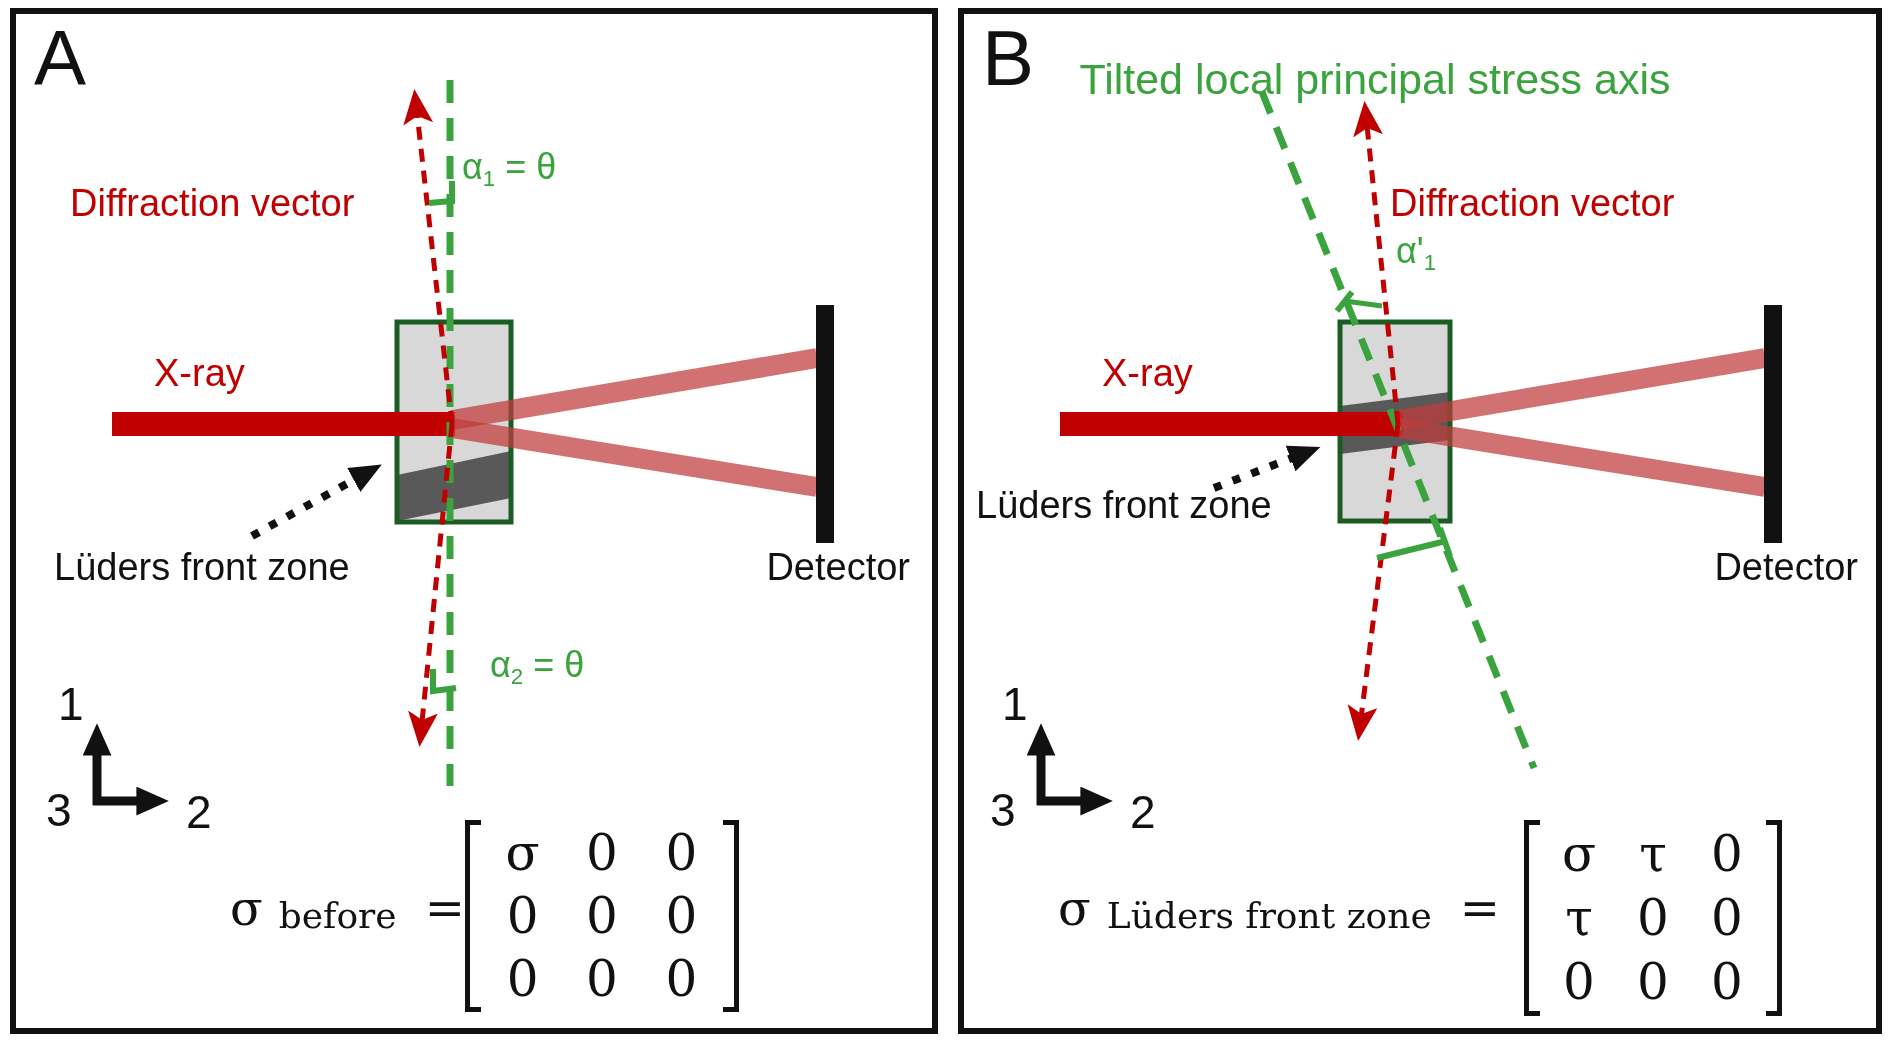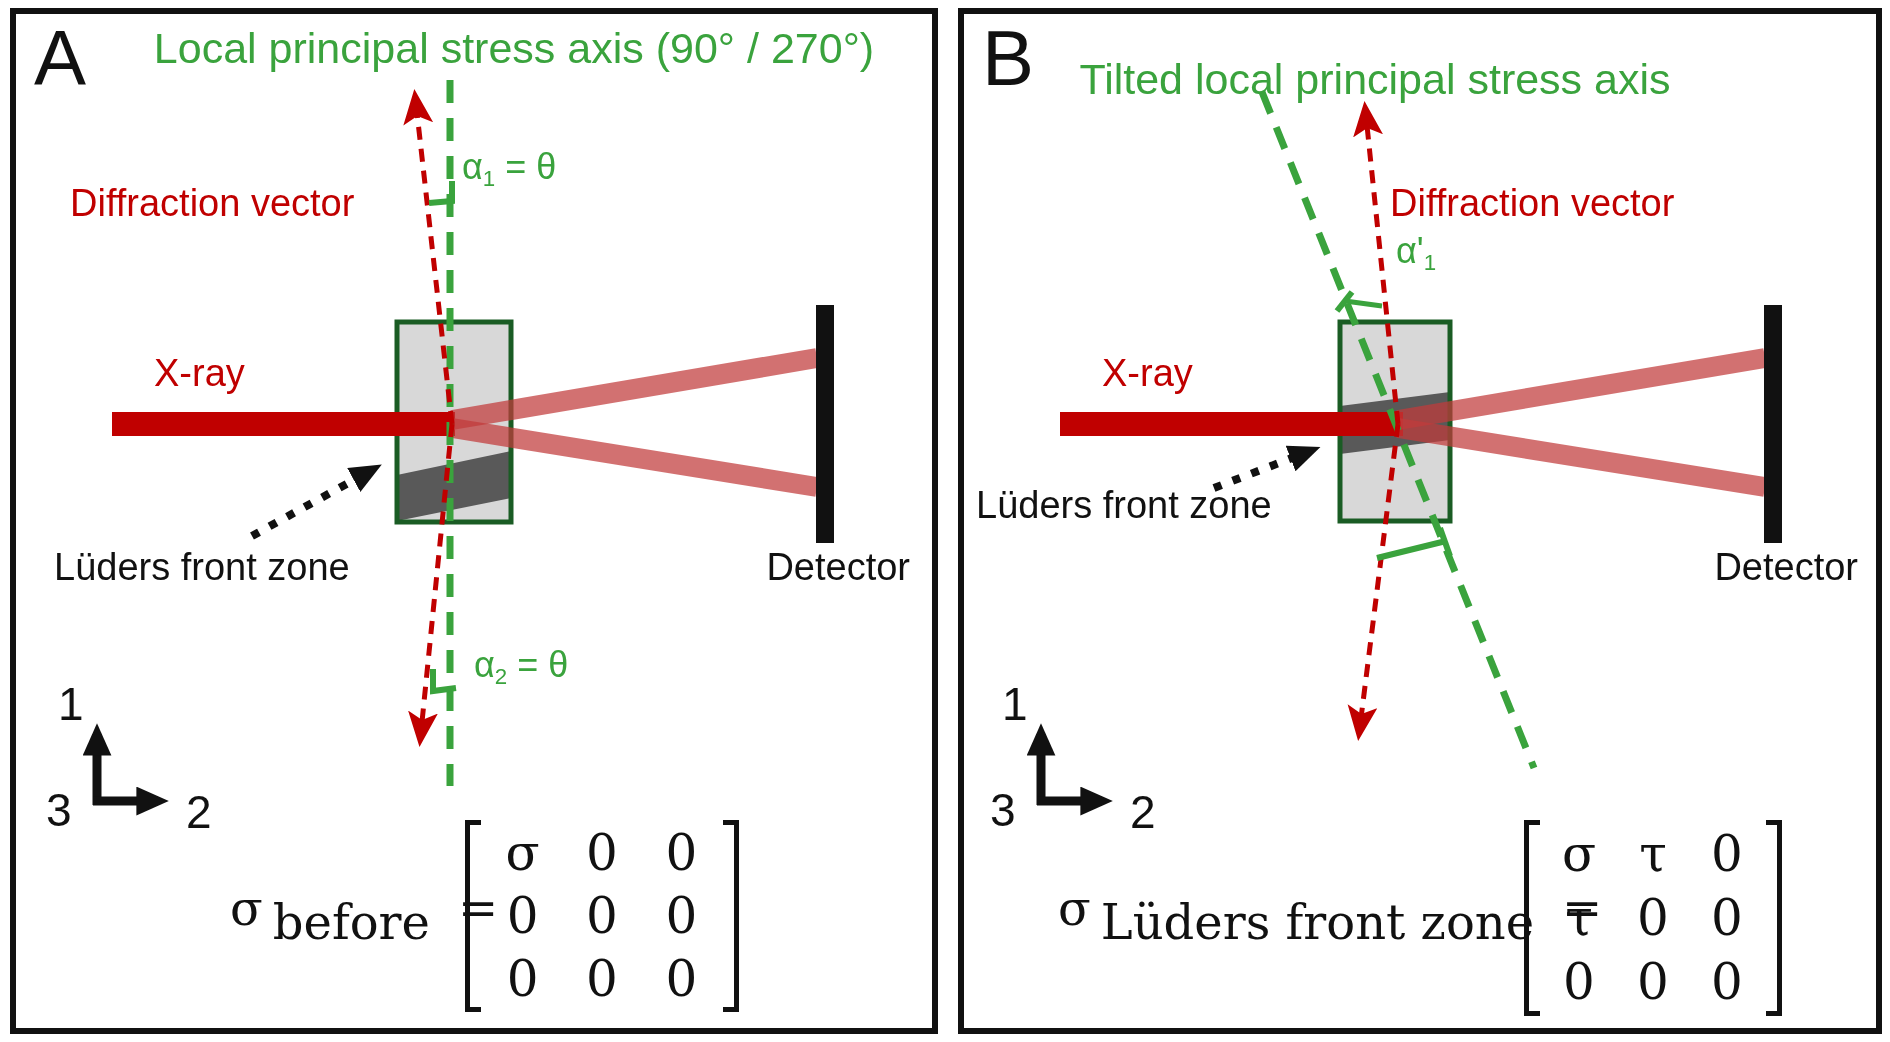--- a/index.html
+++ b/index.html
@@ -20,21 +20,21 @@
   .red-lbl{font-size:38px;color:var(--red);text-align:right;}
   .blk-lbl{font-size:38px;color:var(--ink);}
   .grn-lbl{font-size:36px;color:var(--green);}
   .grn-lbl sub{font-size:0.62em;vertical-align:-0.3em;}
   .axis-num{font-size:46px;color:var(--ink);}
   .center{text-align:right;}
   
   .mat-label{position:absolute;display:flex;align-items:flex-start;
              font-family:"DejaVu Serif", serif;color:var(--ink);}
   .mat-sigma{font-size:48px;line-height:1;}
-  .mat-sub{font-size:48px;line-height:1;transform:translateY(14px);margin-left:10px;}
+  .mat-sub{font-size:36px;line-height:1;transform:translateY(14px);margin-left:16px;}
   .mat-eq{font-size:48px;line-height:1;margin-left:28px;}
   .matrix{position:absolute;}
   .brk{position:absolute;top:0;bottom:0;width:16px;}
   .brk.l{left:0;border-left:5px solid var(--ink);border-top:5px solid var(--ink);border-bottom:5px solid var(--ink);}
   .brk.r{right:0;border-right:5px solid var(--ink);border-top:5px solid var(--ink);border-bottom:5px solid var(--ink);}
   .cells{position:absolute;left:18px;right:18px;top:2px;bottom:2px;
          display:grid;grid-template-columns:1fr 1fr 1fr;grid-template-rows:1fr 1fr 1fr;}
   .cells span{display:flex;align-items:center;justify-content:center;
               font-family:"DejaVu Serif", serif;font-size:50px;color:var(--ink);line-height:1;}
   
@@ -110,27 +110,26 @@
       <line x1="1440" y1="528" x2="1450" y2="556" class="s-grn" stroke-width="6"></line>
     </g>
     <line x1="1214" y1="488" x2="1310" y2="451" class="s-blk" stroke-width="8" stroke-dasharray="8 12" marker-end="url(#dothead)"></line>
     <g>
       <line x1="1041" y1="805" x2="1041" y2="734" class="s-blk" stroke-width="9" marker-end="url(#blkhead)"></line>
       <line x1="1037" y1="801" x2="1102" y2="801" class="s-blk" stroke-width="9" marker-end="url(#blkhead)"></line>
     </g>
   </svg>
 
   <div class="lbl panel-letter" style="left:34px;top:18px;">A</div>
-  <div class="lbl title" style="left:140px;top:26px;width:748px;">Local principal stress axis (90° / 270°)</div>
   <div class="lbl red-lbl" style="left:70px;top:184px;">Diffraction vector</div>
   <div class="lbl grn-lbl" style="left:462px;top:148px;"><span>α</span><sub>1</sub><span> = θ</span></div>
   <div class="lbl red-lbl" style="left:154px;top:354px;">X-ray</div>
   <div class="lbl blk-lbl" style="left:54px;top:548px;">Lüders front zone</div>
   <div class="lbl blk-lbl center" style="left:740px;top:548px;width:170px;">Detector</div>
-  <div class="lbl grn-lbl" style="left:474px;top:646px;"><span>α</span><sub>2</sub><span> = θ</span></div>
+  <div class="lbl grn-lbl" style="left:490px;top:646px;"><span>α</span><sub>2</sub><span> = θ</span></div>
   <div class="lbl axis-num" style="left:58px;top:680px;">1</div>
   <div class="lbl axis-num" style="left:46px;top:786px;">3</div>
   <div class="lbl axis-num" style="left:186px;top:788px;">2</div>
 
   <div class="mat-label" style="left:230px;top:884px;">
     <span class="mat-sigma">σ</span>
     <span class="mat-sub">before</span>
     <span class="mat-eq">=</span>
   </div>
   <div class="matrix" style="left:465px;top:820px;width:274px;height:192px;">

